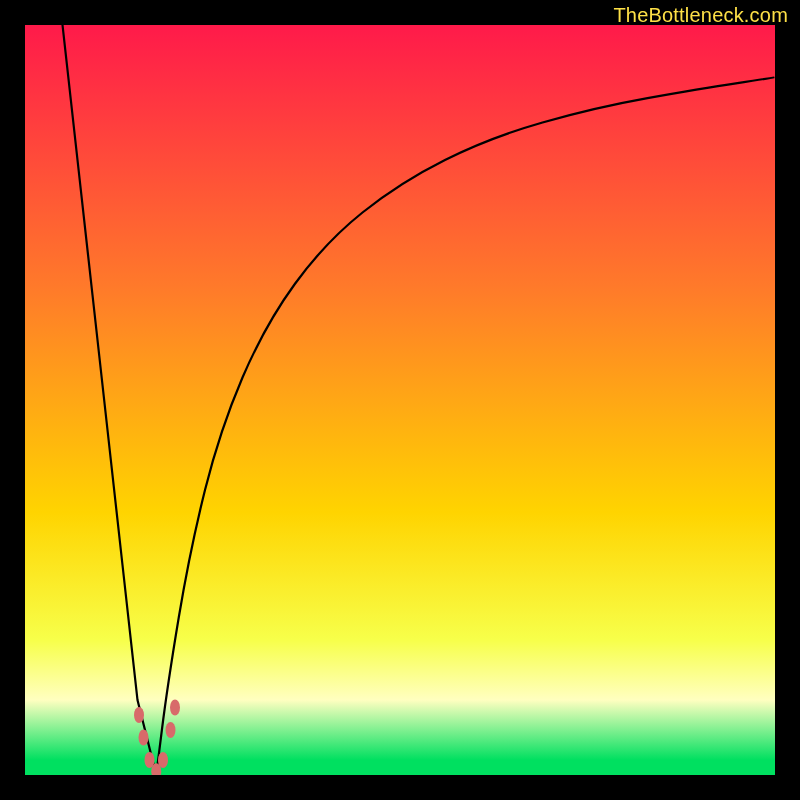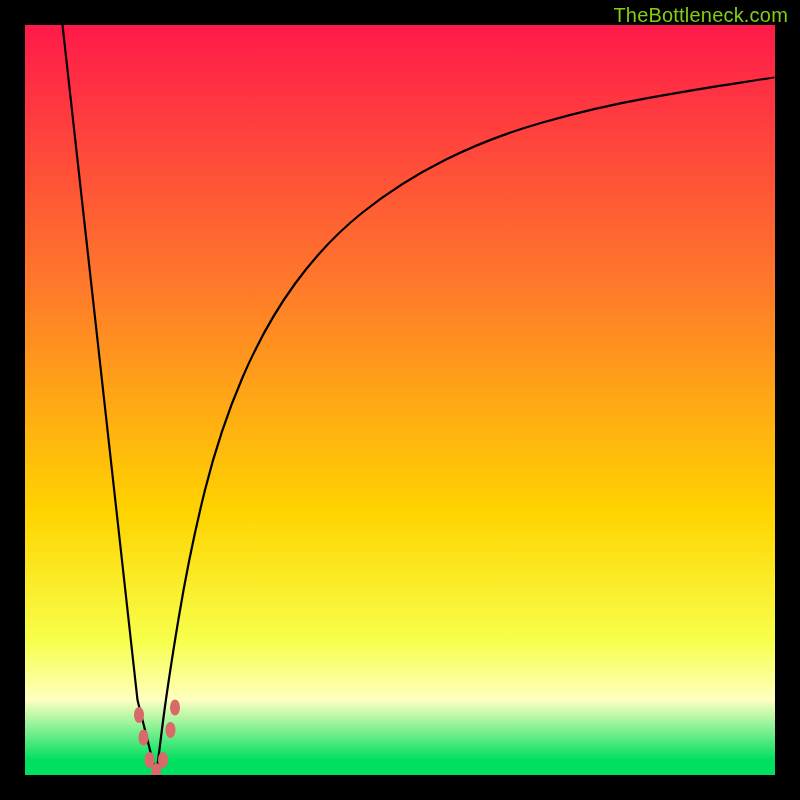--- a/index.html
+++ b/index.html
@@ -33,21 +33,21 @@
   .curve-svg {
     position: absolute;
     inset: 0;
     width: 100%;
     height: 100%;
   }
   .watermark {
     position: absolute;
     top: 4px;
     right: 12px;
-    color: #84cc16;
+    color: #fde047;
     font-size: 20px;
     font-weight: 500;
     letter-spacing: 0.2px;
     user-select: none;
   }
 </style>
 </head>
 <body>
 
 <div class="frame">

